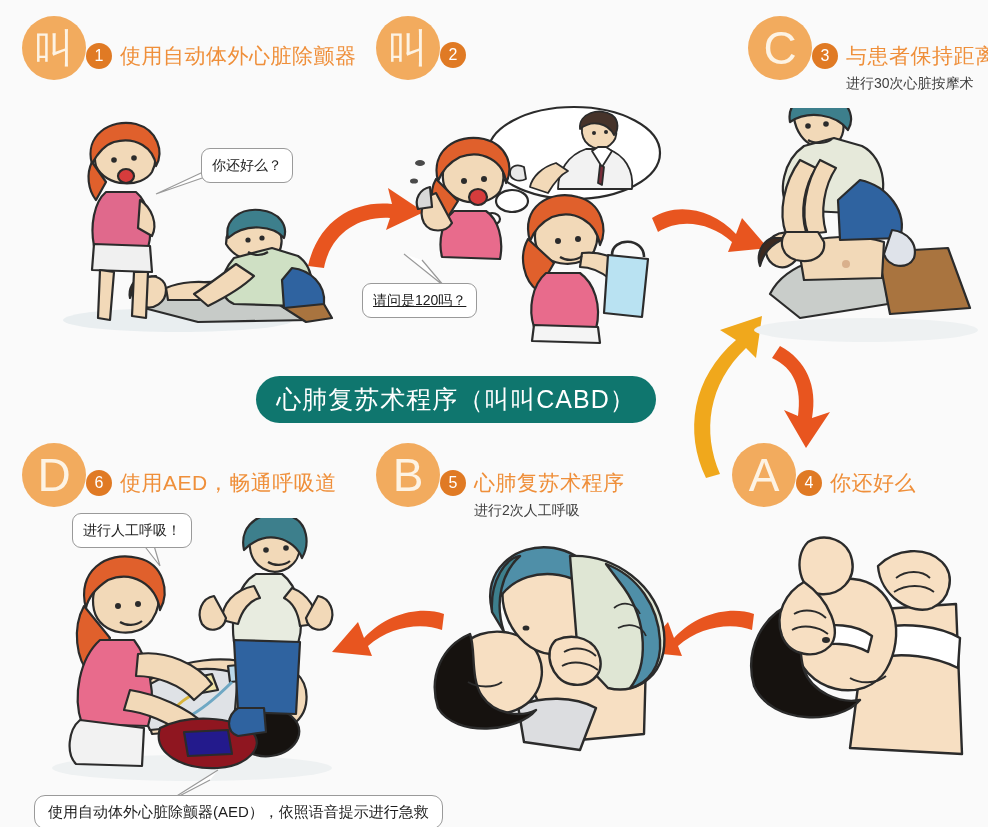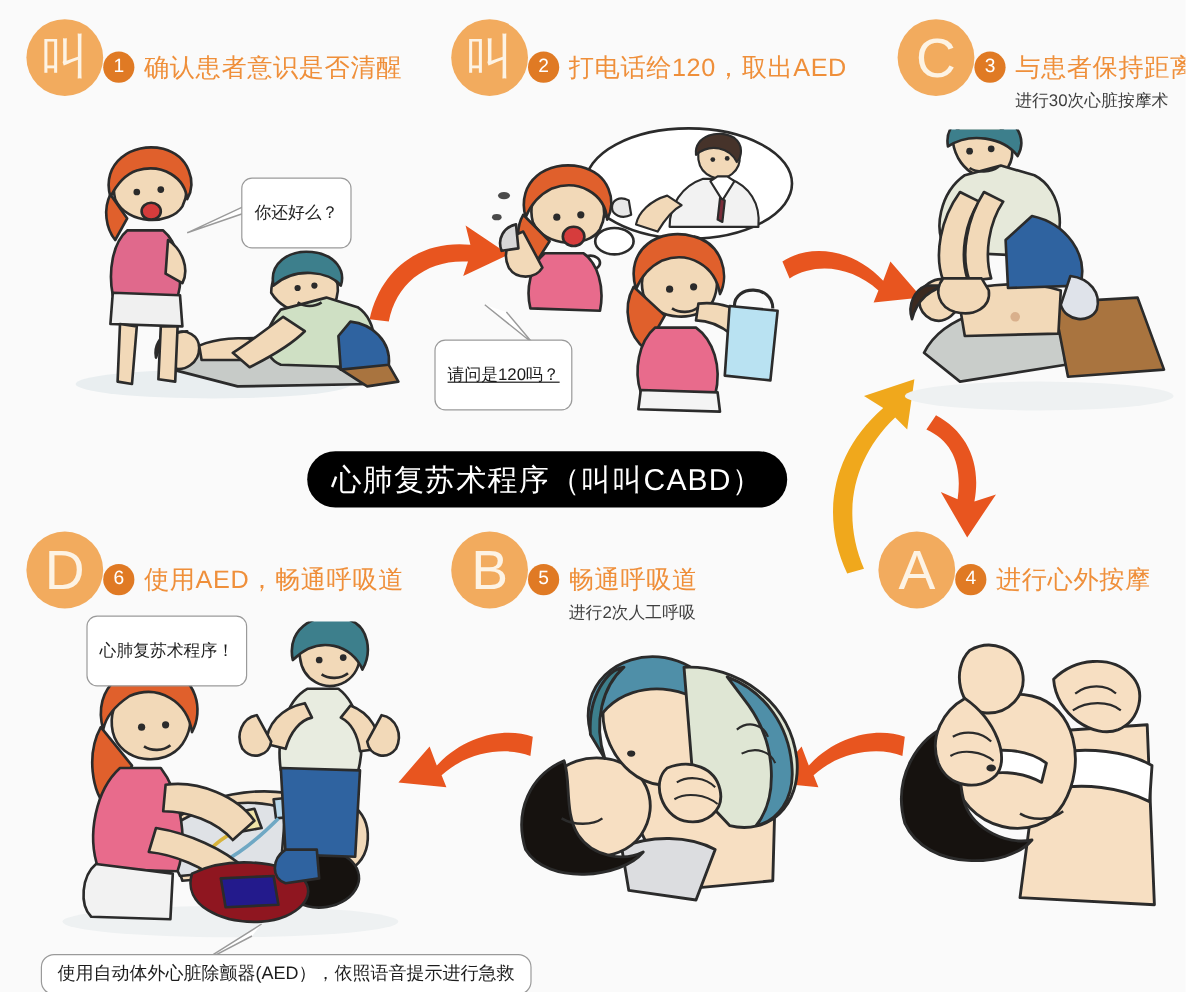--- a/index.html
+++ b/index.html
@@ -76,34 +76,34 @@
   }
 
   
   .bubble {
     position: absolute;
     background: #ffffff;
     border: 1px solid #9a9a9a;
     border-radius: 9px;
     font-size: 14px;
     color: #1c1c1c;
-    padding: 20px 10px;
+    padding: 8px 10px;
     white-space: nowrap;
     line-height: 1.2;
   }
   .bubble.big { font-size: 15px; padding: 7px 13px; border-radius: 11px; }
 
   
   #banner {
     position: absolute;
     left: 256px;
     top: 376px;
     width: 400px;
     height: 47px;
-    background: #000000;
+    background: #0f766e;
     border-radius: 24px;
     display: flex;
     align-items: center;
     justify-content: center;
     color: #ffffff;
     font-size: 25px;
     letter-spacing: 1px;
   }
 
   
@@ -344,31 +344,30 @@
       <circle cx="244" cy="30" r="2.8" fill="#2b2b2b" stroke="none"></circle>
       <path d="M226 44 C 232 48, 242 48, 248 43" fill="none"></path>
     </g>
   </svg>
 
   <div class="step-head" style="left:22px; top:16px;">
     <div class="letter-circle circle-lg" style="background:#f2ab5e;">叫</div>
     <div class="head-text">
       <div class="head-row">
         <div class="num-badge" style="background:#e07a24;">1</div>
-        <div class="head-title">确认患者意识是否清醒</div>
+        <div class="head-title">使用自动体外心脏除颤器</div>
       </div>
     </div>
   </div>
 
   <div class="step-head" style="left:376px; top:16px;">
     <div class="letter-circle circle-lg" style="background:#f2ab5e;">叫</div>
     <div class="head-text">
       <div class="head-row">
         <div class="num-badge" style="background:#e07a24;">2</div>
-        <div class="head-title">打电话给120，取出AED</div>
       </div>
     </div>
   </div>
 
   <div class="step-head" style="left:748px; top:16px;">
     <div class="letter-circle circle-lg latin" style="background:#f2ab5e;">C</div>
     <div class="head-text">
       <div class="head-row">
         <div class="num-badge" style="background:#e07a24;">3</div>
         <div class="head-title">与患者保持距离</div>
@@ -385,50 +384,50 @@
         <div class="head-title">使用AED，畅通呼吸道</div>
       </div>
     </div>
   </div>
 
   <div class="step-head" style="left:376px; top:443px;">
     <div class="letter-circle circle-lg latin" style="background:#f2ab5e;">B</div>
     <div class="head-text">
       <div class="head-row">
         <div class="num-badge" style="background:#e07a24;">5</div>
-        <div class="head-title">畅通呼吸道</div>
+        <div class="head-title">心肺复苏术程序</div>
       </div>
       <div class="head-sub">进行2次人工呼吸</div>
     </div>
   </div>
 
   <div class="step-head" style="left:732px; top:443px;">
     <div class="letter-circle circle-lg latin" style="background:#f2ab5e;">A</div>
     <div class="head-text">
       <div class="head-row">
         <div class="num-badge" style="background:#e07a24;">4</div>
-        <div class="head-title">进行心外按摩</div>
+        <div class="head-title">你还好么</div>
       </div>
     </div>
   </div>
 
   <svg class="art" style="left:150px; top:160px;" width="70" height="40" viewBox="0 0 70 40">
     <path d="M66 6 L 6 34 L 58 16" fill="#ffffff" stroke="#9a9a9a" stroke-width="1.2"></path>
   </svg>
   <div class="bubble" style="left:201px; top:148px;">你还好么？</div>
 
   <svg class="art" style="left:400px; top:250px;" width="60" height="40" viewBox="0 0 60 40">
     <path d="M4 4 L 44 36 L 22 10" fill="#ffffff" stroke="#9a9a9a" stroke-width="1.2"></path>
   </svg>
   <div class="bubble" style="left:362px; top:283px;text-decoration:underline;">请问是120吗？</div>
 
   <svg class="art" style="left:126px; top:528px;" width="50" height="42" viewBox="0 0 50 42">
     <path d="M6 2 L 34 38 L 24 4" fill="#ffffff" stroke="#9a9a9a" stroke-width="1.2"></path>
   </svg>
-  <div class="bubble" style="left:72px; top:513px;">心肺复苏术程序！</div>
+  <div class="bubble" style="left:72px; top:513px;">进行人工呼吸！</div>
 
   <svg class="art" style="left:144px; top:768px;" width="80" height="40" viewBox="0 0 80 40">
     <path d="M74 2 L 20 36 L 66 12" fill="#ffffff" stroke="#9a9a9a" stroke-width="1.2"></path>
   </svg>
   <div class="bubble big" style="left:34px; top:795px;">使用自动体外心脏除颤器(AED），依照语音提示进行急救</div>
 
   <div id="banner">心肺复苏术程序（叫叫CABD）</div>
 
 </div>
 

